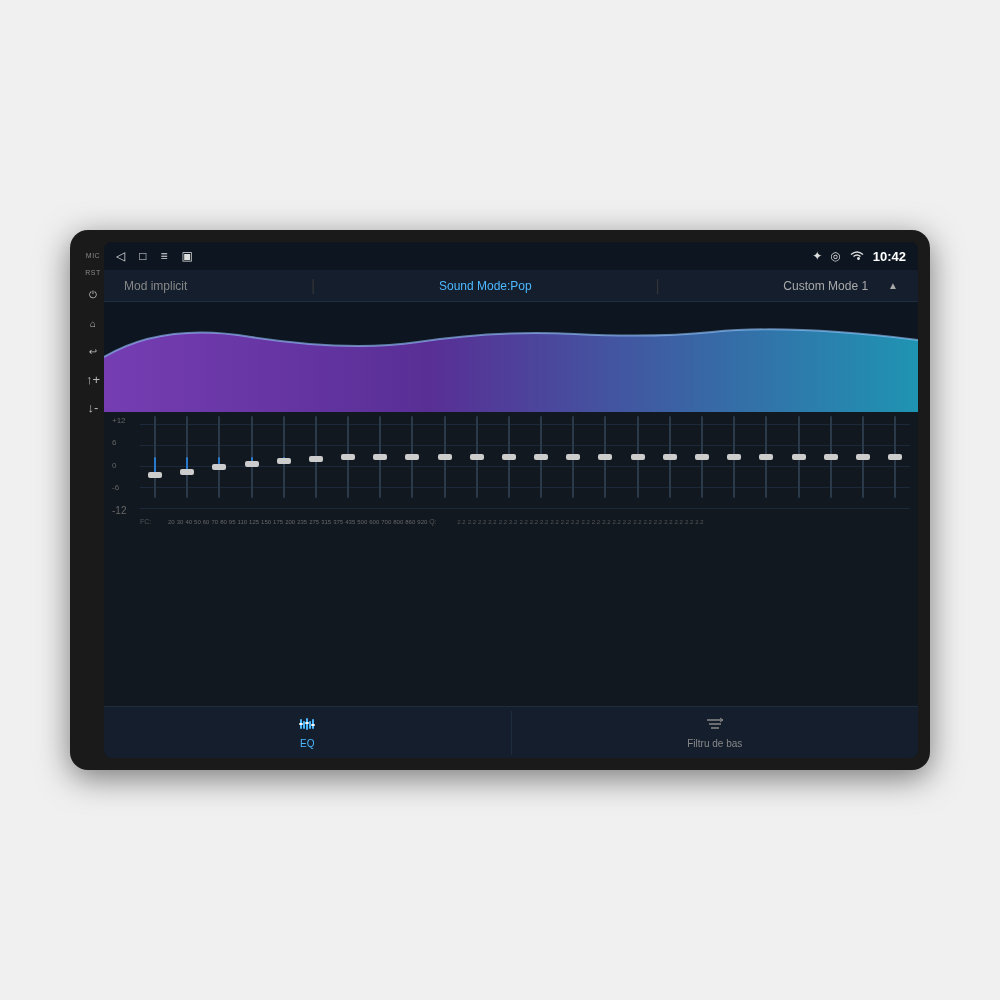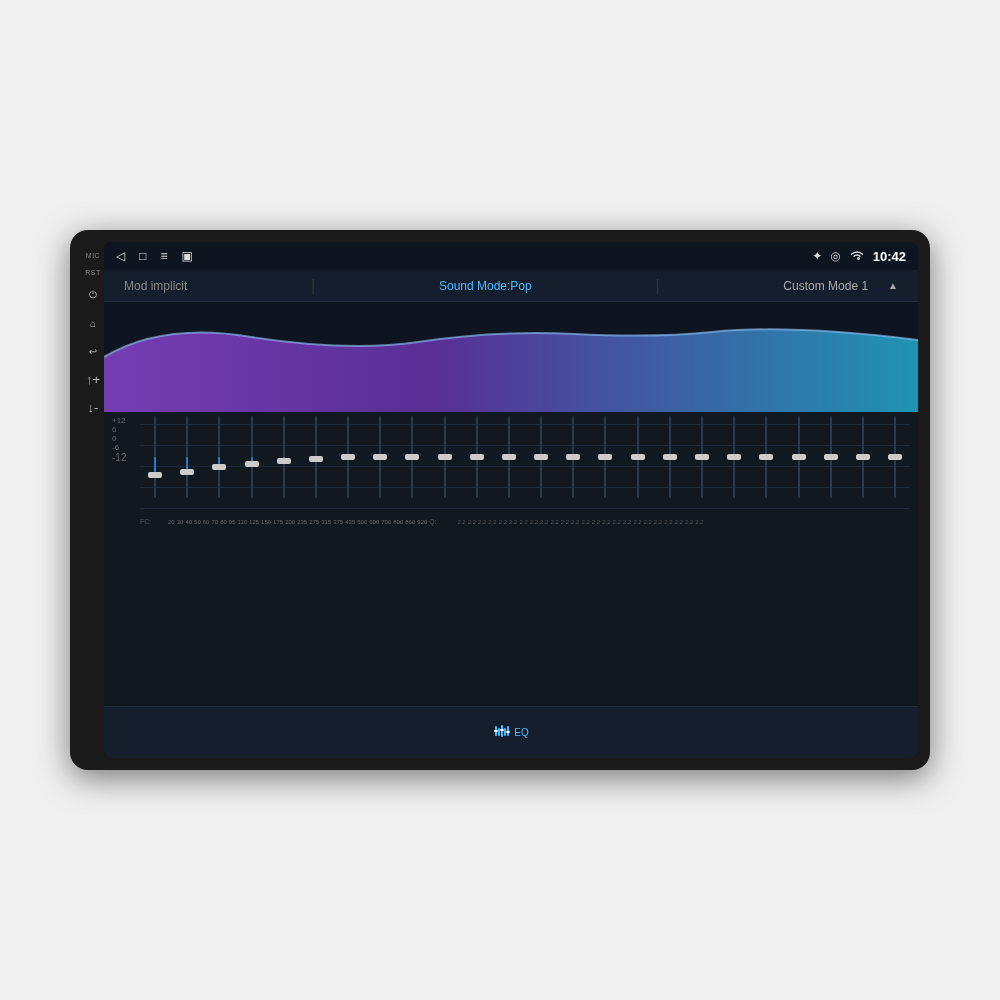--- a/index.html
+++ b/index.html
@@ -166,20 +166,21 @@
     }
 
     .eq-grid-labels {
       position: absolute;
       left: 0;
       top: 0;
       bottom: 0;
       width: 28px;
       display: flex;
       flex-direction: column;
+      justify-content: space-between;
       font-size: 8px;
       color: #666;
     }
 
     .eq-sliders-wrapper {
       margin-left: 28px;
       display: flex;
       flex-direction: column;
     }
 
@@ -234,21 +235,21 @@
       background: #141e2d;
       display: flex;
       align-items: center;
       border-top: 1px solid #1e2d3d;
       height: 52px;
     }
 
     .nav-item {
       flex: 1;
       display: flex;
-      flex-direction: row;
+      flex-direction: column;
       align-items: center;
       justify-content: center;
       gap: 3px;
       cursor: pointer;
       padding: 6px 0;
       border-right: 1px solid #1e2d3d;
     }
 
     .nav-item:last-child {
       border-right: none;
@@ -577,16 +578,25 @@
     <rect x="5" y="4" width="2" height="8" rx="1"></rect>
     <rect x="8" y="1" width="2" height="12" rx="1"></rect>
     <rect x="11" y="4" width="2" height="8" rx="1"></rect>
     <rect x="14" y="2" width="2" height="10" rx="1"></rect>
     <rect x="1" y="6" width="4" height="2" rx="1" fill="white" opacity="0.9"></rect>
     <rect x="7" y="5" width="4" height="2" rx="1" fill="white" opacity="0.9"></rect>
     <rect x="13" y="7" width="4" height="2" rx="1" fill="white" opacity="0.9"></rect>
   </svg></div>
     <span class="nav-label" style="color:#4db8ff;">EQ</span>
   </div>
+        <div class="nav-item">
+    <div class="nav-icon" style="color:#888;"><svg width="18" height="14" viewBox="0 0 18 14" fill="currentColor">
+    <line x1="1" y1="3" x2="17" y2="3" stroke="currentColor" stroke-width="1.5"></line>
+    <line x1="3" y1="7" x2="15" y2="7" stroke="currentColor" stroke-width="1.5"></line>
+    <line x1="5" y1="11" x2="13" y2="11" stroke="currentColor" stroke-width="1.5"></line>
+    <path d="M14 1 L17 3 L14 5" stroke="currentColor" stroke-width="1" fill="none"></path>
+  </svg></div>
+    <span class="nav-label" style="color:#888;">Filtru de bas</span>
+  </div>
       </div>
 
   </div>
 </div>
 
 </body></html>

